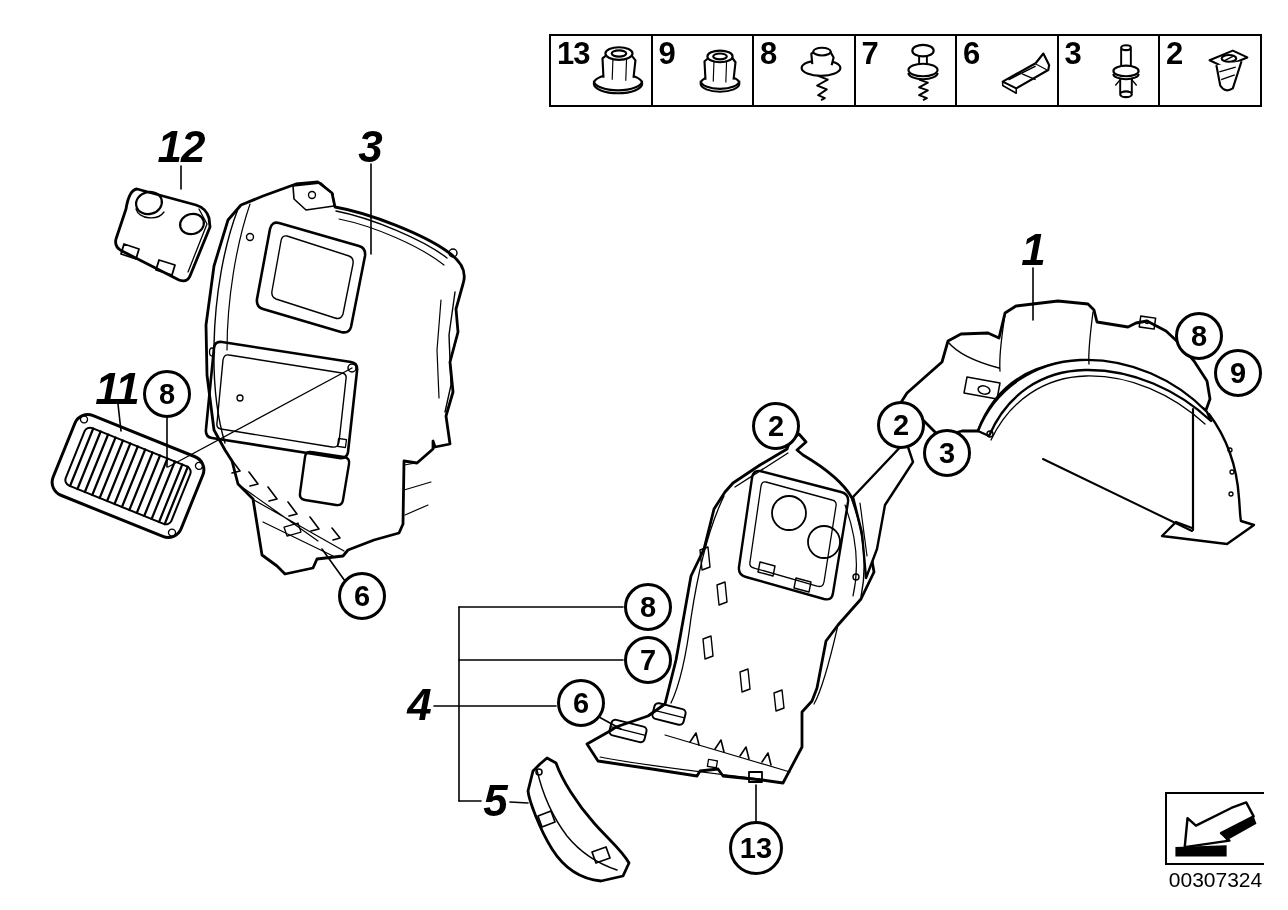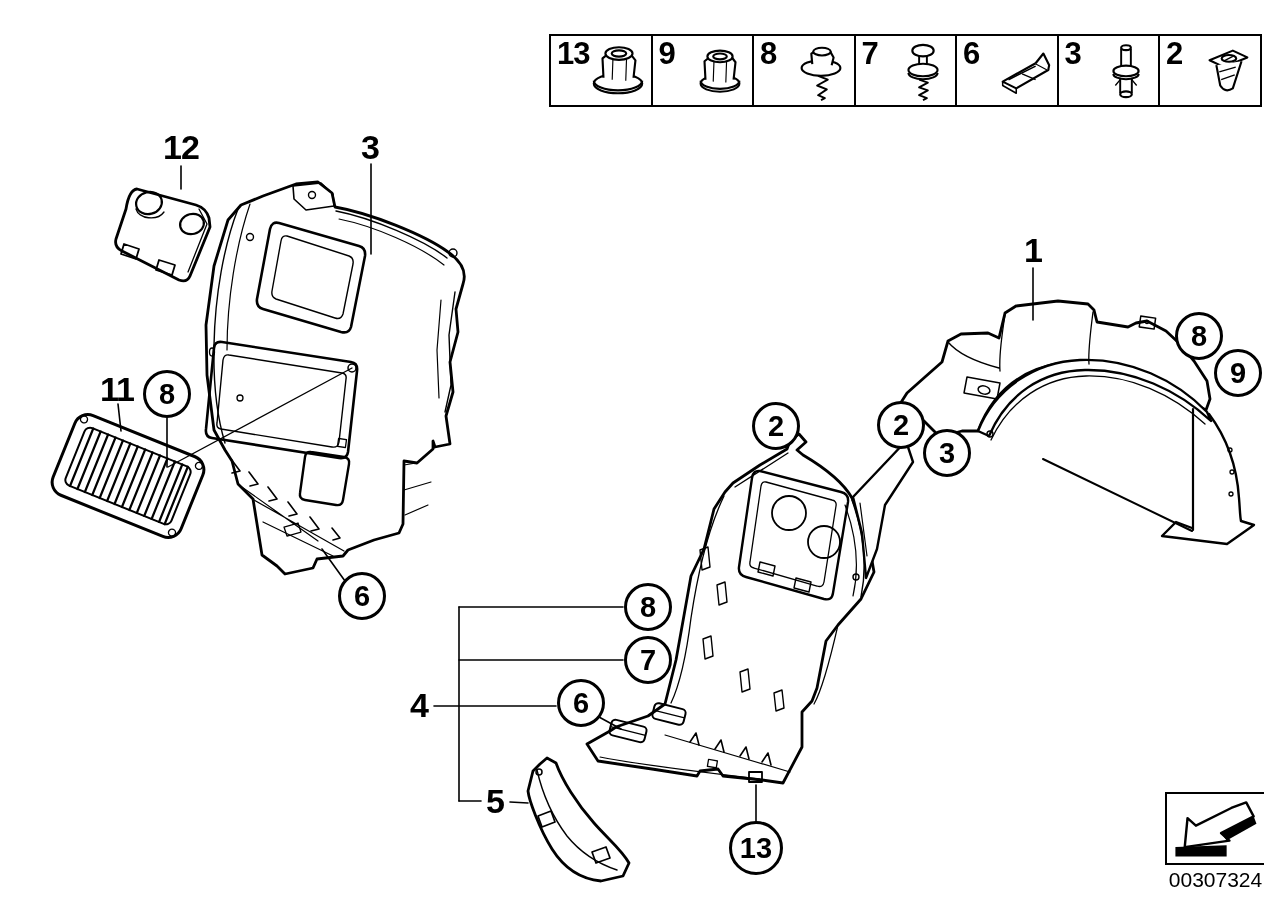--- a/index.html
+++ b/index.html
@@ -11,21 +11,21 @@
   .legend-cell{position:relative;width:104px;height:73px;border:2.5px solid #000;background:#fff;box-sizing:border-box;}
   .legend-cell + .legend-cell{margin-left:-2.5px;}
   .legend-num{position:absolute;left:6px;top:0px;font-size:31px;font-weight:700;letter-spacing:-1px;}
   .legend-icon{position:absolute;right:2px;top:3px;}
   
   .callout{position:absolute;width:48px;height:48px;border:3.2px solid #000;border-radius:50%;
            background:#fff;box-sizing:border-box;display:flex;align-items:center;justify-content:center;
            font-size:29px;font-weight:700;z-index:6;}
   .callout.big{width:54px;height:54px;}
   
-  .plabel{position:absolute;transform:translate(-50%,-52%);font-size:34px;font-weight:700;z-index:5;letter-spacing:-1px;}
+  .plabel{position:absolute;transform:translate(-50%,-52%);font-size:44px;font-weight:700;z-index:5;letter-spacing:-1px;font-style:italic;}
   
   .stamp{position:absolute;left:1165px;top:792px;width:101px;height:73px;border:2.5px solid #000;box-sizing:border-box;background:#fff;}
   .stamp-num{position:absolute;left:1165px;top:868px;width:101px;text-align:center;font-size:21px;font-weight:400;}
 </style>
 </head>
 <body>
 
 <div class="canvas">
 
   <svg class="artwork" width="1288" height="910" viewBox="0 0 1288 910" fill="none" stroke="#000" stroke-linejoin="round" stroke-linecap="round">

